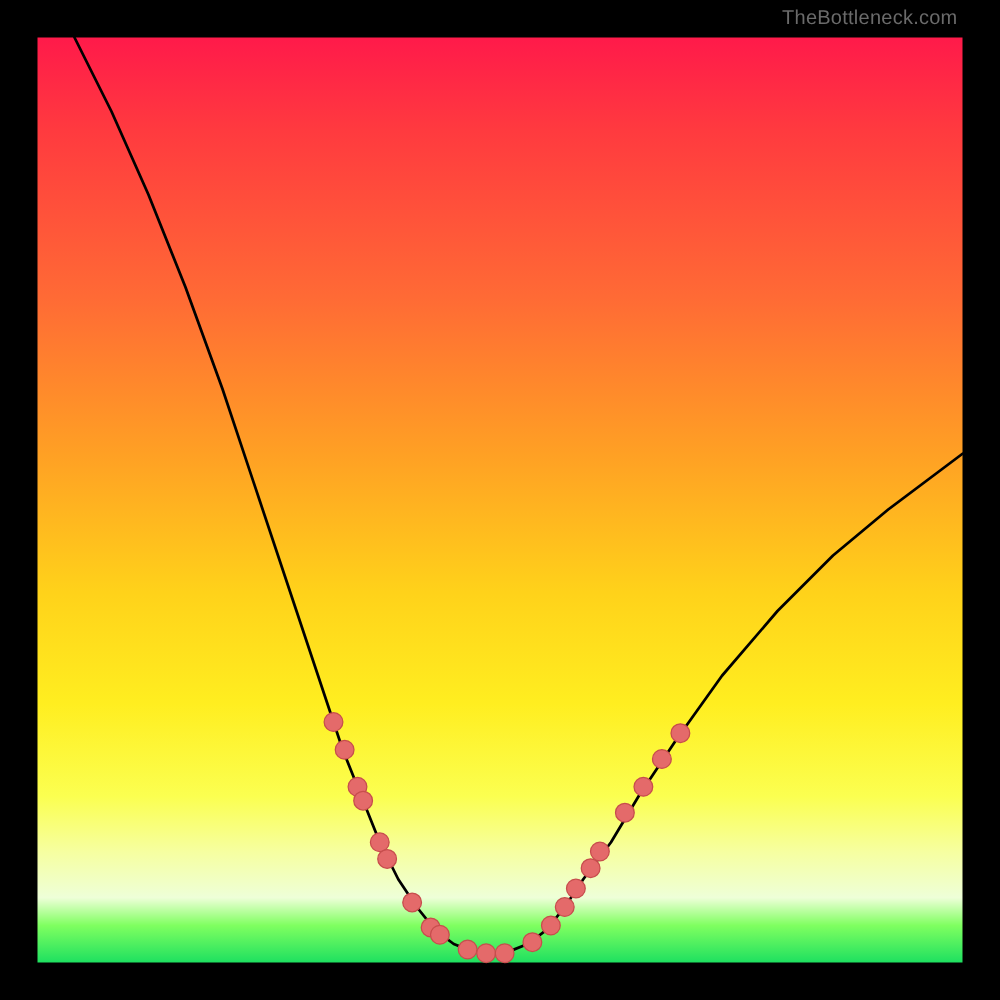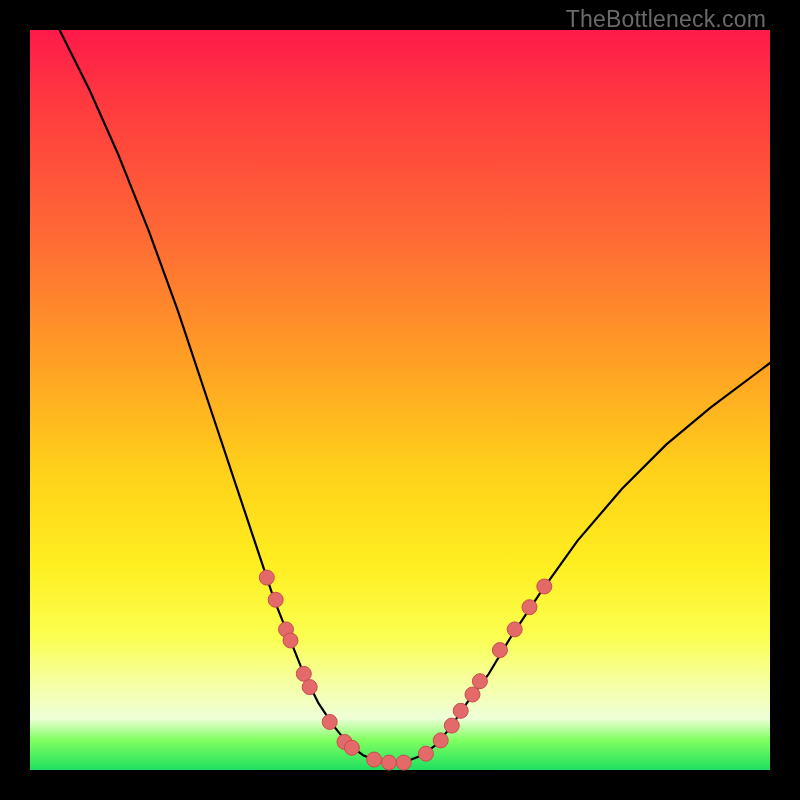--- a/index.html
+++ b/index.html
@@ -37,21 +37,21 @@
       #eeffd8 93%,
       #7fff60 96%,
       #1ee060 100%
     );
   }
   .watermark {
     position: absolute;
     top: 6px;
     right: 34px;
     color: #6a6a6a;
-    font-size: 23px;
+    font-size: 16px;
     font-weight: 500;
     letter-spacing: 0.2px;
     user-select: none;
   }
   svg.curve {
     position: absolute;
     left: 0;
     top: 0;
     width: 740px;
     height: 740px;

